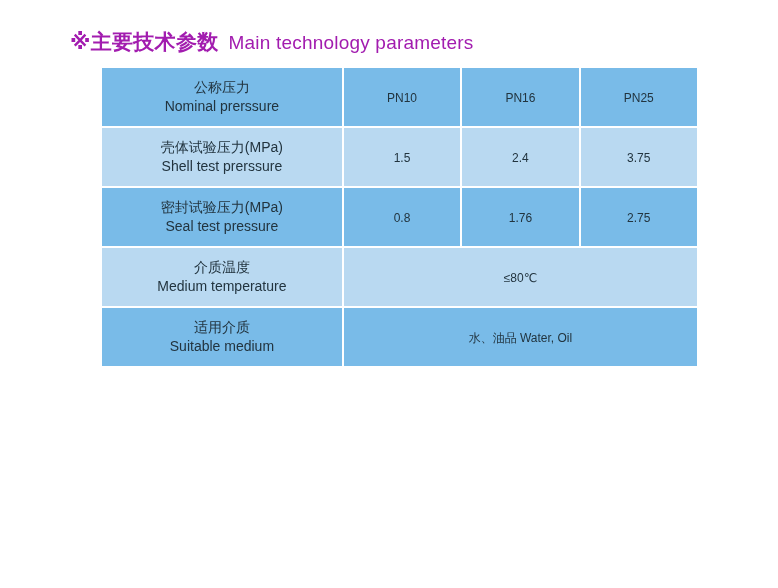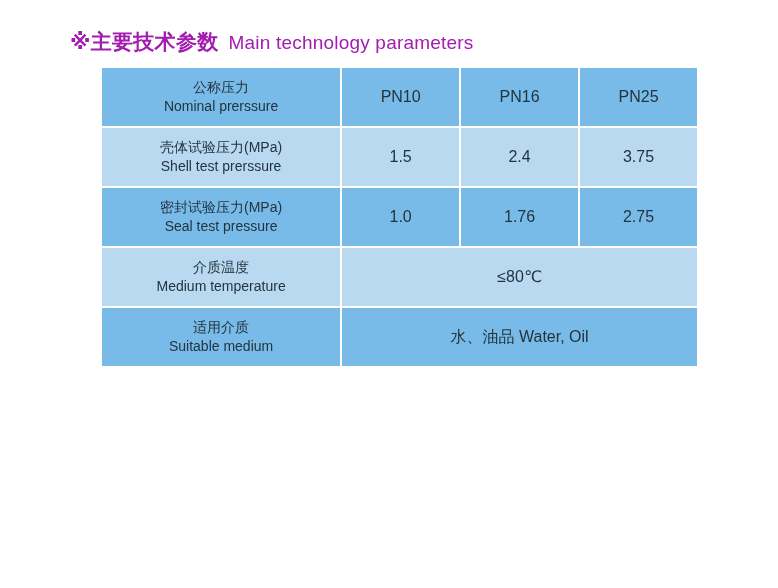--- a/index.html
+++ b/index.html
@@ -85,21 +85,21 @@
     display: block;
     font-size: 14px;
     line-height: 19px;
   }
   .en-line {
     display: block;
     font-size: 14px;
     line-height: 19px;
   }
   .val-text {
-    font-size: 16px;
+    font-size: 12px;
   }
 </style>
 </head>
 <body>
 
 <div class="page">
 
   <div class="title">
     <span class="mark">※</span><span class="cn">主要技术参数</span><span class="en">Main technology parameters</span>
   </div>
@@ -137,21 +137,21 @@
           <span class="val-text">3.75</span>
         </td>
       </tr>
 
       <tr class="row-dark">
         <td class="label-cell">
           <span class="cn-line">密封试验压力(MPa)</span>
           <span class="en-line">Seal test pressure</span>
         </td>
         <td class="val-cell">
-          <span class="val-text">1.0</span>
+          <span class="val-text">0.8</span>
         </td>
         <td class="val-cell">
           <span class="val-text">1.76</span>
         </td>
         <td class="val-cell last-col">
           <span class="val-text">2.75</span>
         </td>
       </tr>
 
       <tr class="row-light">

